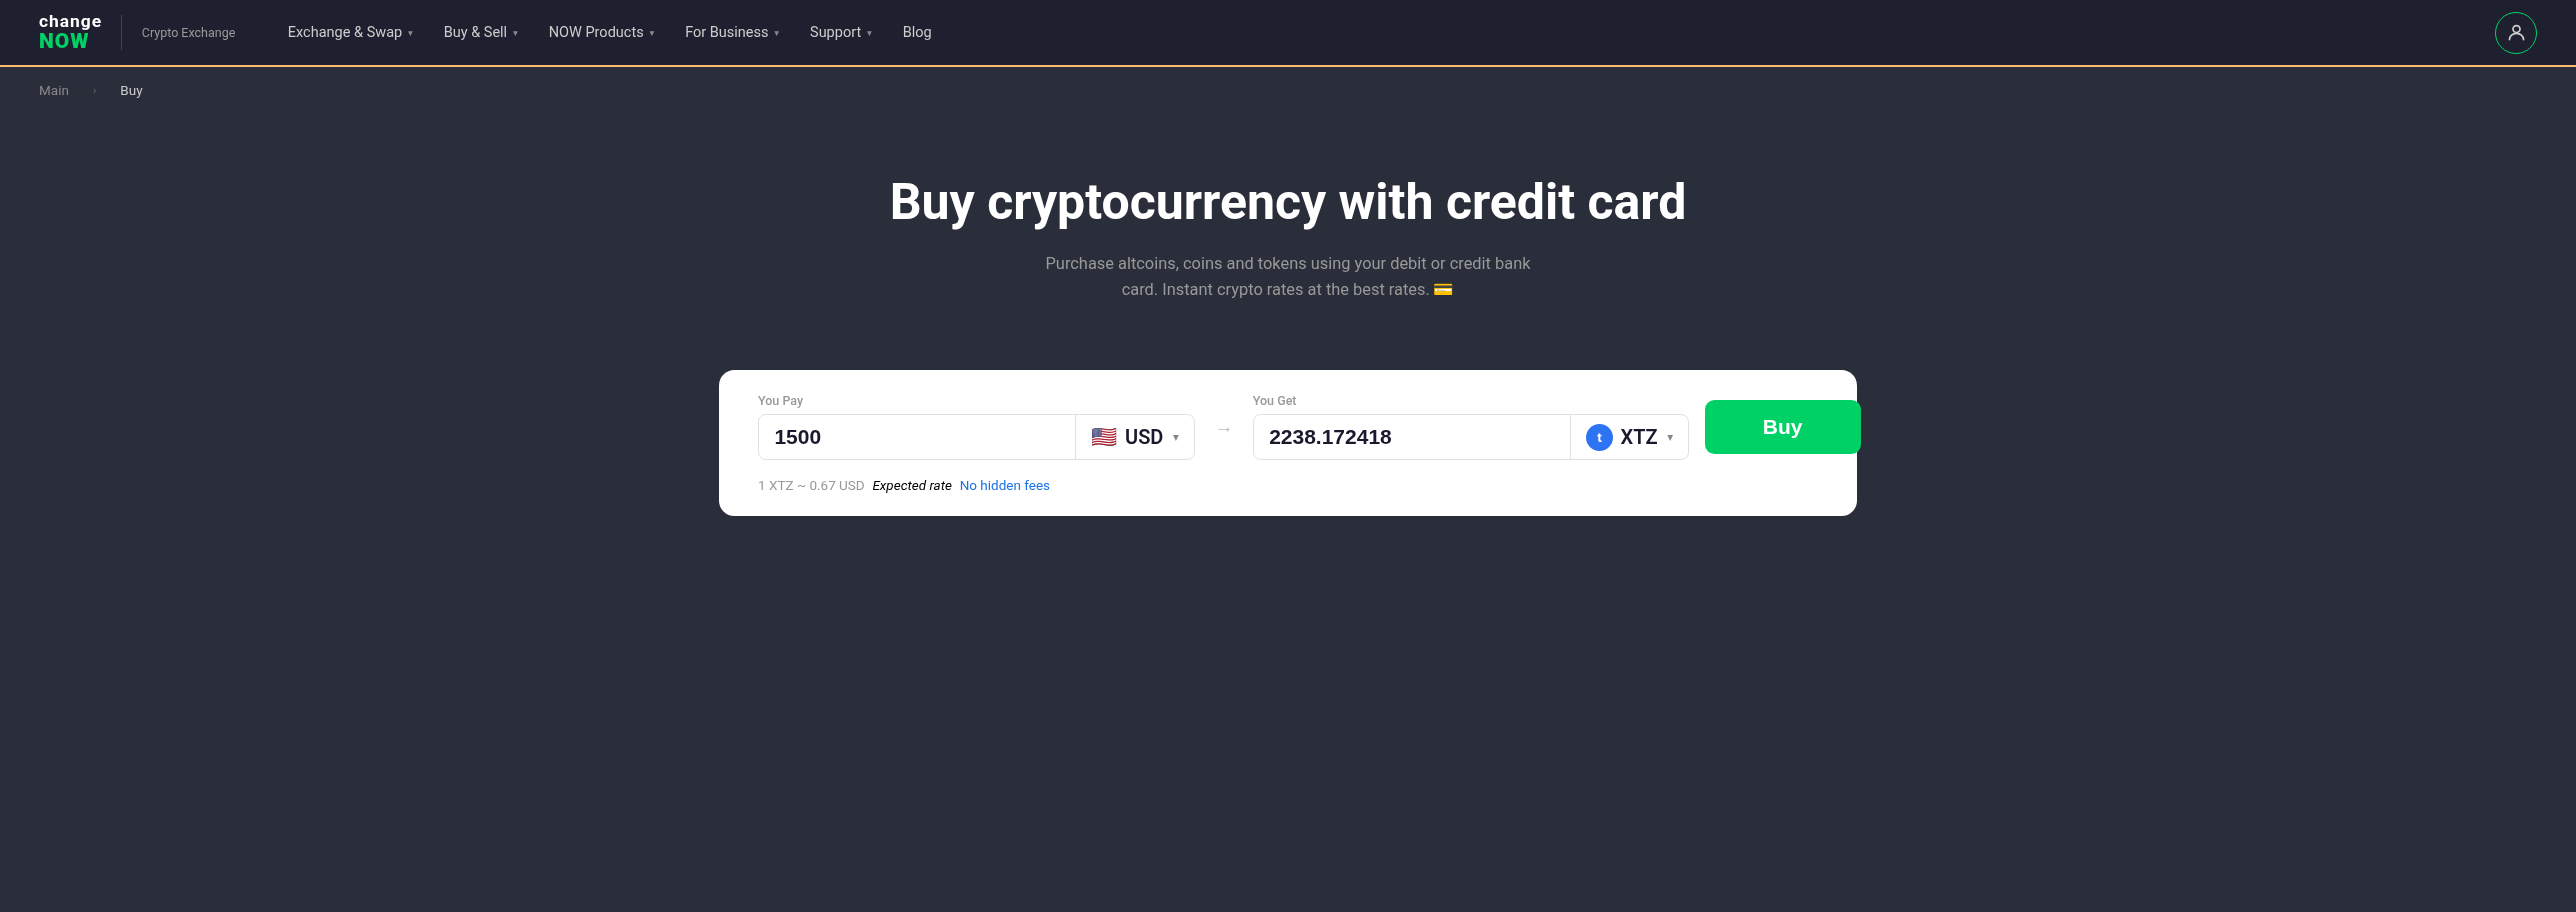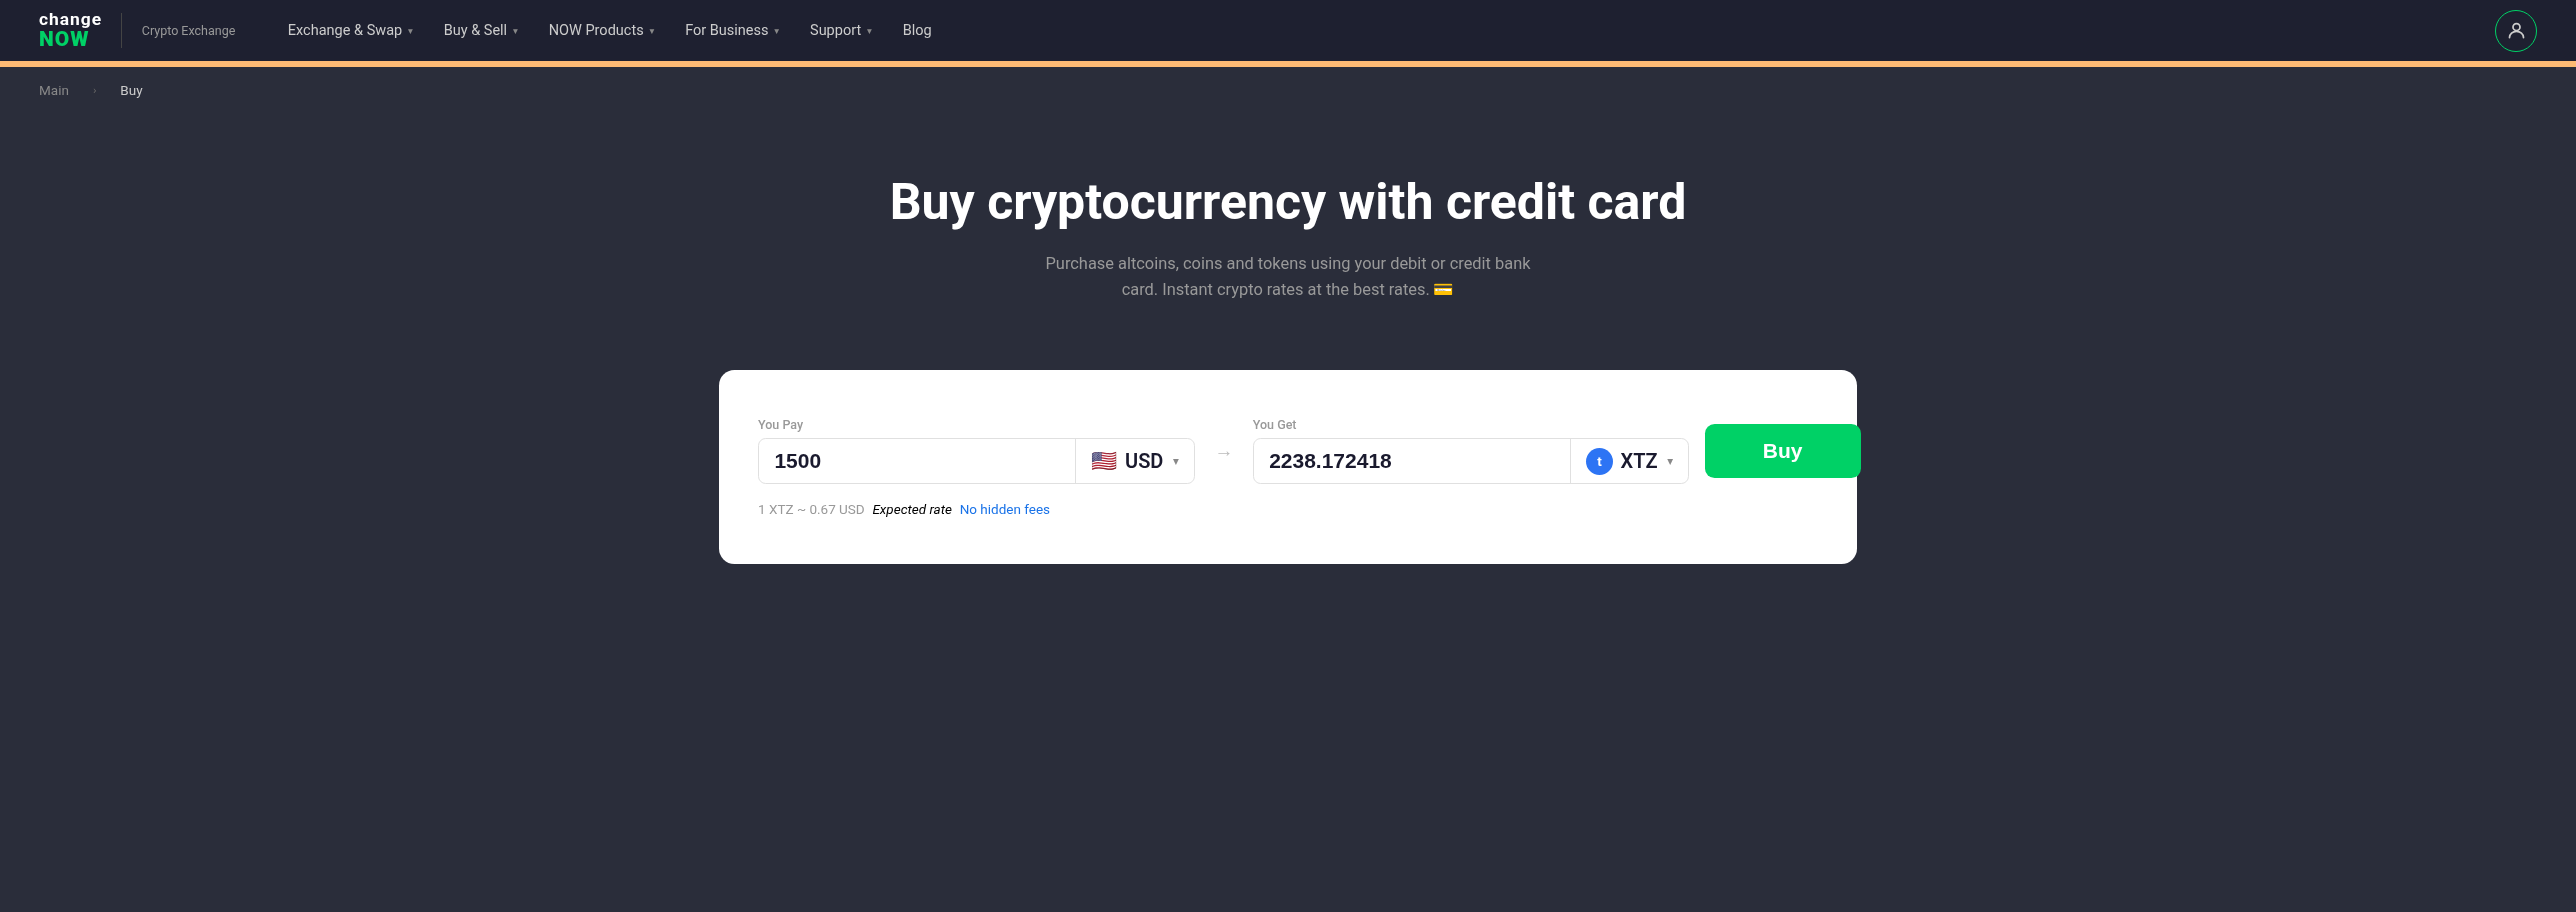--- a/index.html
+++ b/index.html
@@ -10,21 +10,21 @@
       min-height: 100vh;
     }
 
     
     header {
       display: flex;
       align-items: center;
       padding: 0 39px;
       height: 67px;
       background-color: #1e2030;
-      border-bottom: 6px solid #fdba74;
+      border-bottom: 2px solid #fdba74;
     }
 
     .logo-area {
       display: flex;
       align-items: center;
       gap: 15.4px;
       margin-right: 39px;
     }
 
     .logo {
@@ -149,21 +149,21 @@
     
     .widget-container {
       display: flex;
       justify-content: center;
       padding: 19px 39px 58px;
     }
 
     .widget {
       background: #fff;
       border-radius: 15.4px;
-      padding: 47px 39px;
+      padding: 23px 39px;
       width: 1138px;
       max-width: 100%;
     }
 
     .widget-row {
       display: flex;
       align-items: center;
       gap: 15.4px;
     }
 

